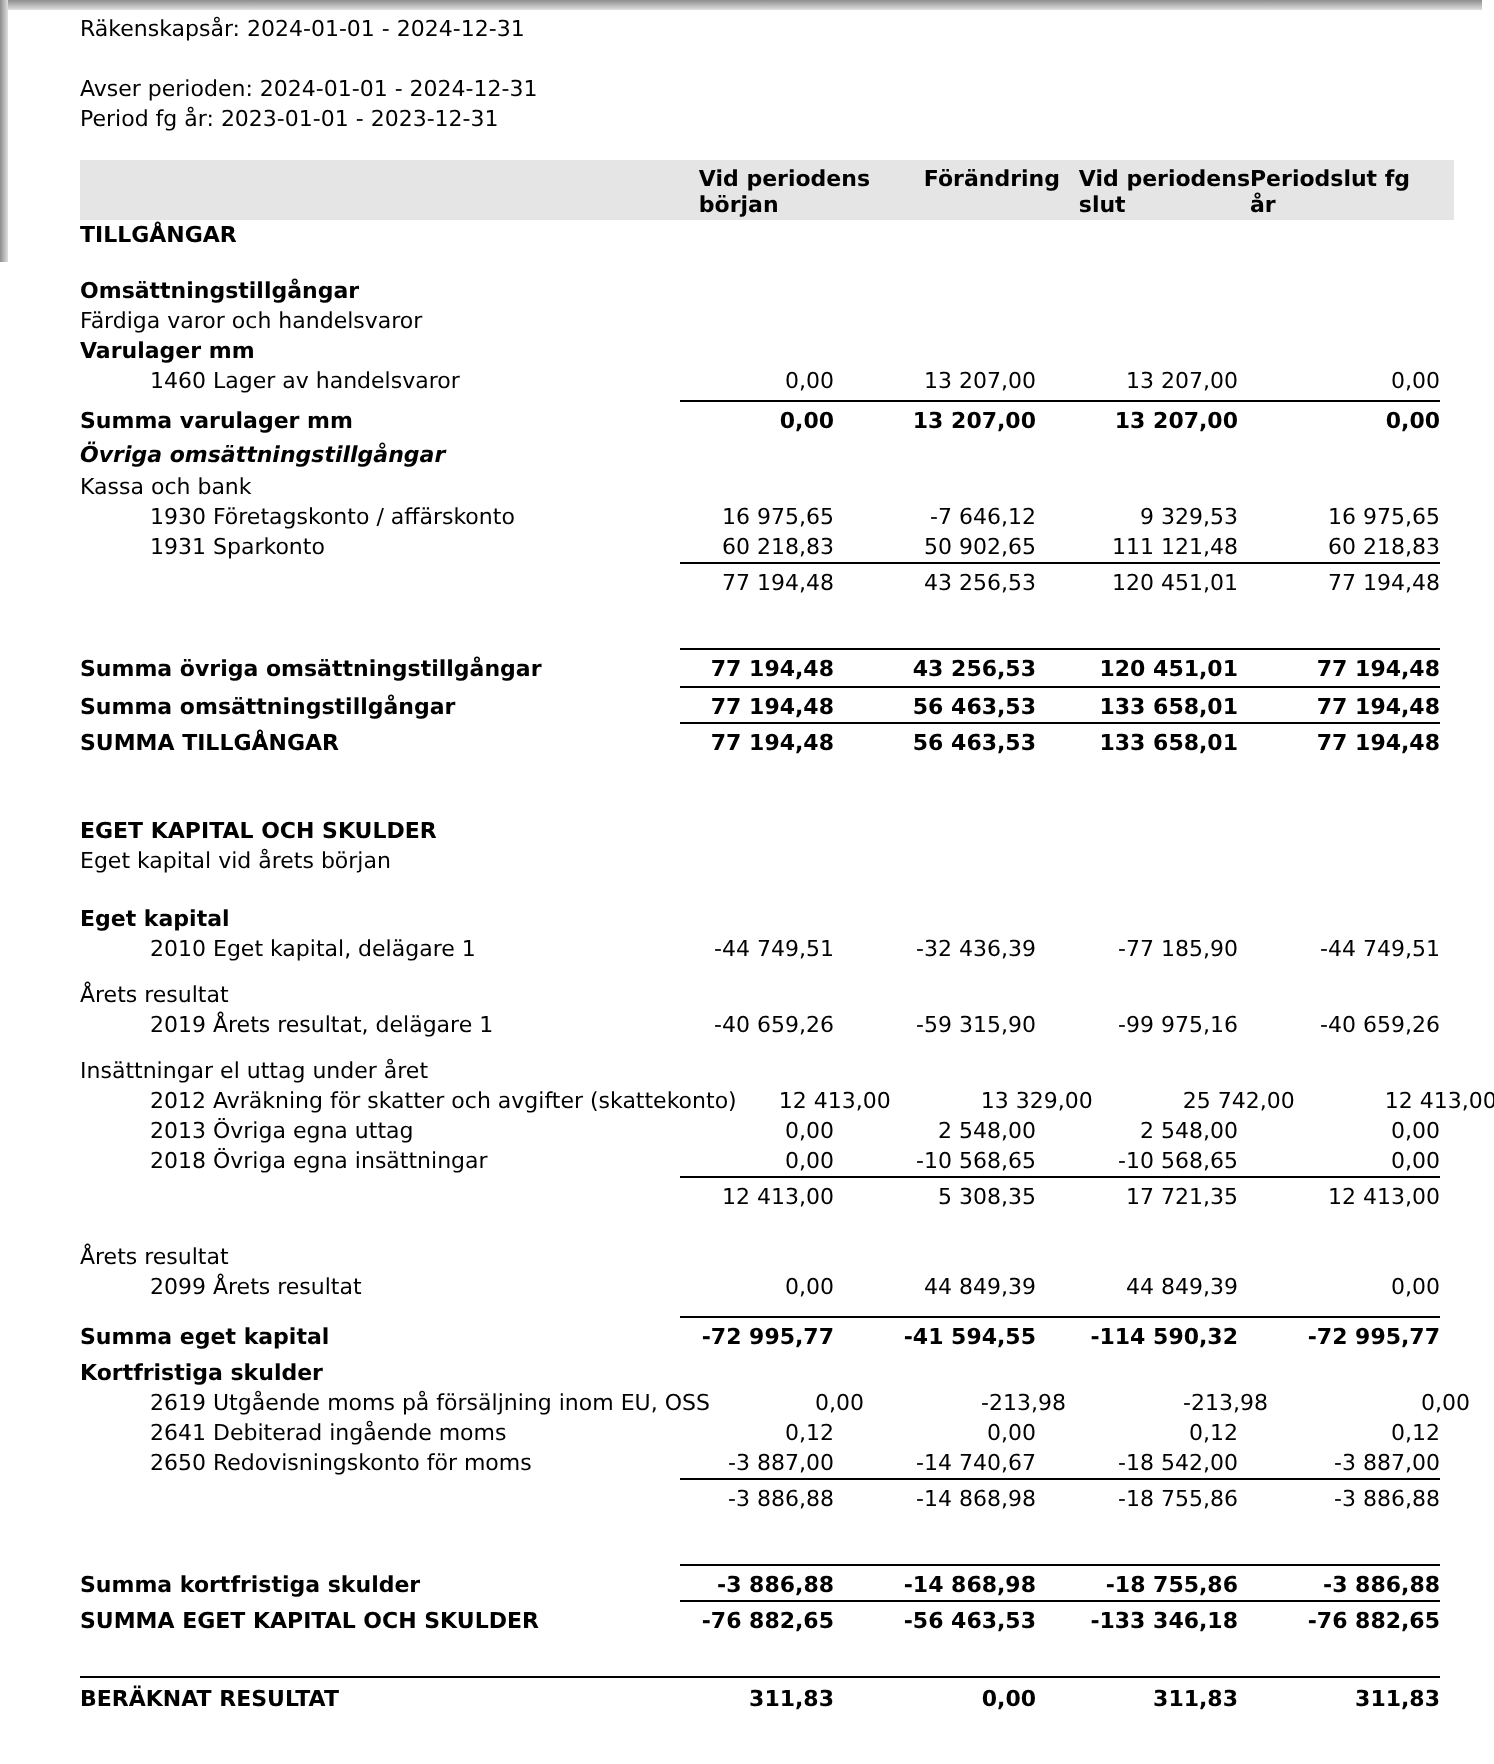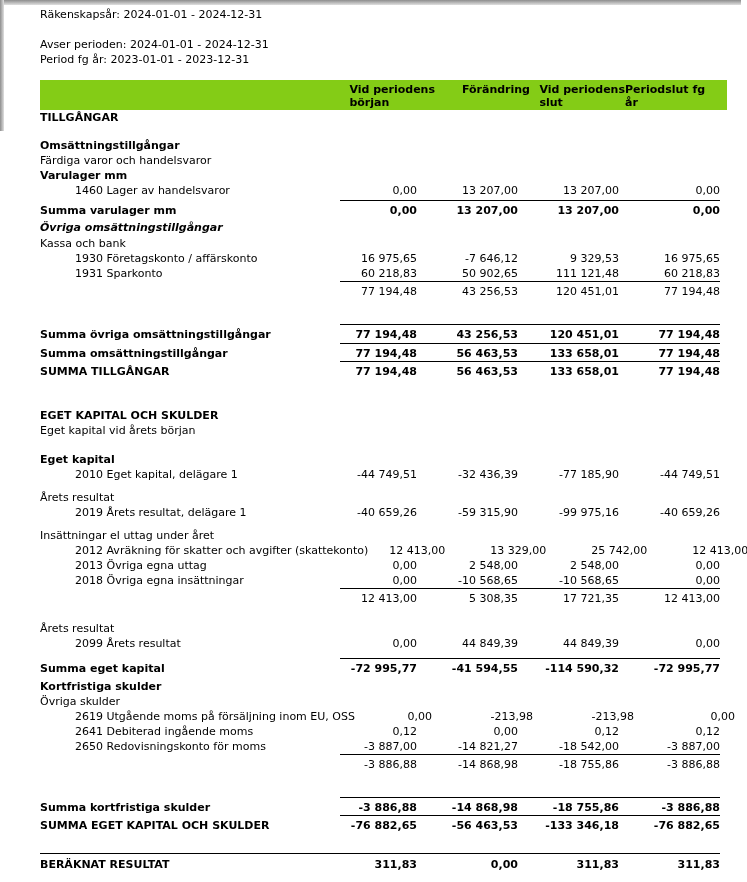--- a/index.html
+++ b/index.html
@@ -48,21 +48,21 @@
 </div>
 <div class="meta-line" id="meta-period">
   <span>Avser perioden:</span>
   <span>2024-01-01 - 2024-12-31</span>
 </div>
 <div class="meta-line" id="meta-prev">
   <span>Period fg år:</span>
   <span>2023-01-01 - 2023-12-31</span>
 </div>
 
-<div class="colheader" id="col-headers" style="background: #84cc16;">
+<div class="colheader" id="col-headers" style="background: #e5e5e5;">
   <div class="spacer"></div>
 <div class="hcell"><span><div>Vid periodens</div><div>början</div></span></div>
     <div class="hcell"><span><div>Förändring</div></span></div>
     <div class="hcell"><span><div>Vid periodens</div><div>slut</div></span></div>
     <div class="hcell"><span><div>Periodslut fg år</div></span></div>
   </div>
 
 <div id="report-rows">
     <div class="row h1" style="margin-top: 0px;">
       <div class="lbl">TILLGÅNGAR</div>
@@ -319,21 +319,20 @@
     <div class="row h2" style="margin-top: 3px;">
       <div class="lbl">Kortfristiga skulder</div>
       <div class="nums">
         <div class="num"></div>
         <div class="num"></div>
         <div class="num"></div>
         <div class="num"></div>
       </div>
     </div>
     <div class="row plain" style="margin-top: 0px;">
-      <div class="lbl">Övriga skulder</div>
       <div class="nums">
         <div class="num"></div>
         <div class="num"></div>
         <div class="num"></div>
         <div class="num"></div>
       </div>
     </div>
     <div class="row account" style="margin-top: 0px;">
       <div class="lbl">2619 Utgående moms på försäljning inom EU, OSS</div>
       <div class="nums">
@@ -349,21 +348,21 @@
         <div class="num">0,12</div>
         <div class="num">0,00</div>
         <div class="num">0,12</div>
         <div class="num">0,12</div>
       </div>
     </div>
     <div class="row account" style="margin-top: 0px;">
       <div class="lbl">2650 Redovisningskonto för moms</div>
       <div class="nums">
         <div class="num">-3 887,00</div>
-        <div class="num">-14 821,27</div>
+        <div class="num">-14 740,67</div>
         <div class="num">-18 542,00</div>
         <div class="num">-3 887,00</div>
       </div>
     </div>
     <div class="row subtotal bnum" style="margin-top: 0px;">
       <div class="lbl"></div>
       <div class="nums">
         <div class="num">-3 886,88</div>
         <div class="num">-14 868,98</div>
         <div class="num">-18 755,86</div>

